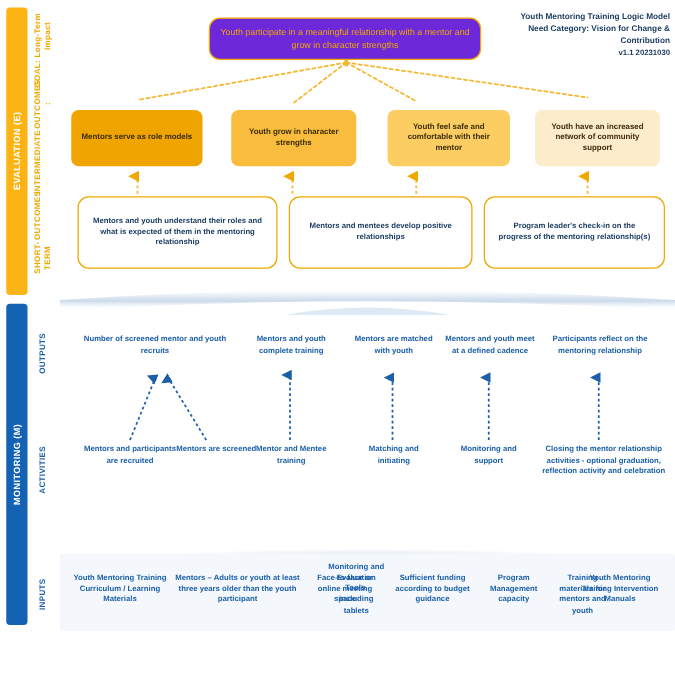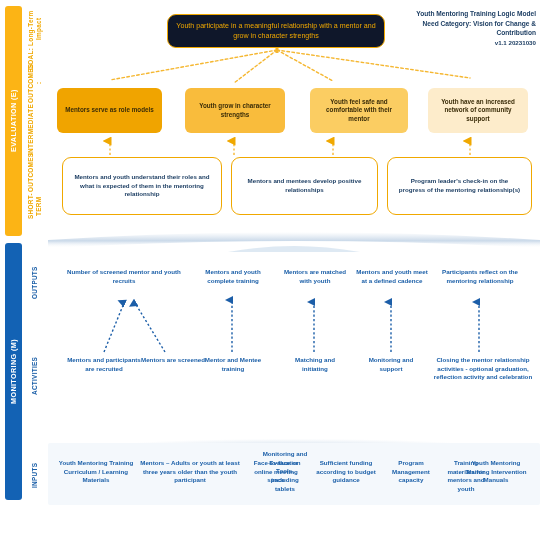--- a/index.html
+++ b/index.html
@@ -29,21 +29,21 @@
     text-align:center;font-weight:bold;font-size:6.4px;line-height:1.25;
     writing-mode:vertical-rl;transform:rotate(180deg);
     letter-spacing:.3px;
   }
   .rl-orange{color:#f0a800;}
   .rl-blue{color:#1b5fa8;}
 
   
   .goal-box{
     position:absolute;left:167px;top:14px;width:218px;height:34px;
-    border:1.6px solid #f0a800;border-radius:9px;background:#0f172a;
+    border:1.6px solid #f0a800;border-radius:9px;background:#6d28d9;
     display:flex;align-items:center;justify-content:center;text-align:center;
     color:#f0a800;font-size:7.1px;line-height:1.45;font-weight:normal;
     padding:16px 8px;box-sizing:border-box;
   }
 
   
   .inter-box{
     position:absolute;top:88px;height:45px;border-radius:6px;
     display:flex;align-items:center;justify-content:center;text-align:center;
     color:#3a2c08;font-size:6.3px;font-weight:bold;line-height:1.35;

